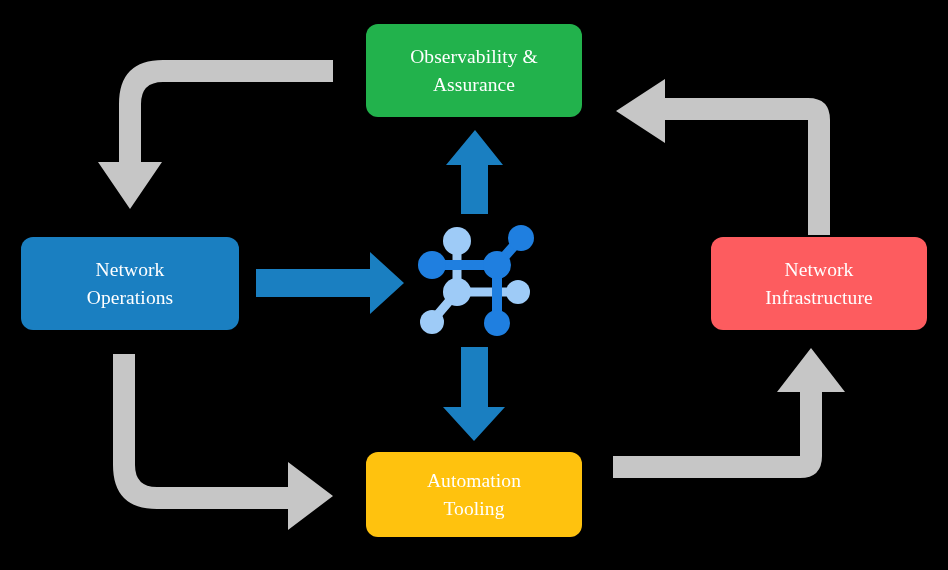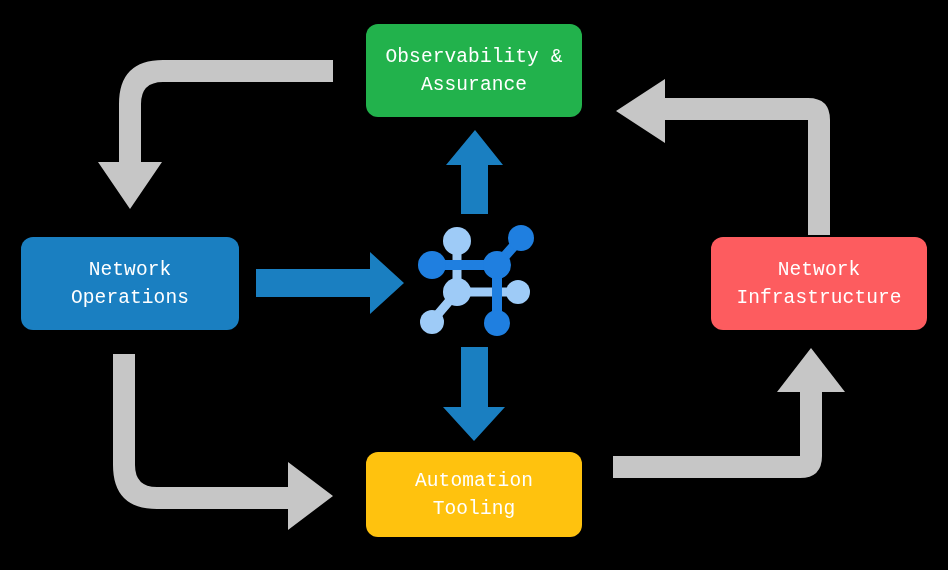--- a/index.html
+++ b/index.html
@@ -6,21 +6,21 @@
     margin: 0;
     padding: 0;
     background: #000000;
   }
   #canvas {
     position: relative;
     width: 948px;
     height: 570px;
     background: #000000;
     overflow: hidden;
-    font-family: Liberation Mono, monospace;
+    font-family: Liberation Serif, serif;
   }
   .node-box {
     position: absolute;
     border-radius: 12px;
     display: flex;
     align-items: center;
     justify-content: center;
     text-align: center;
     color: #ffffff;
     font-size: 19.5px;

